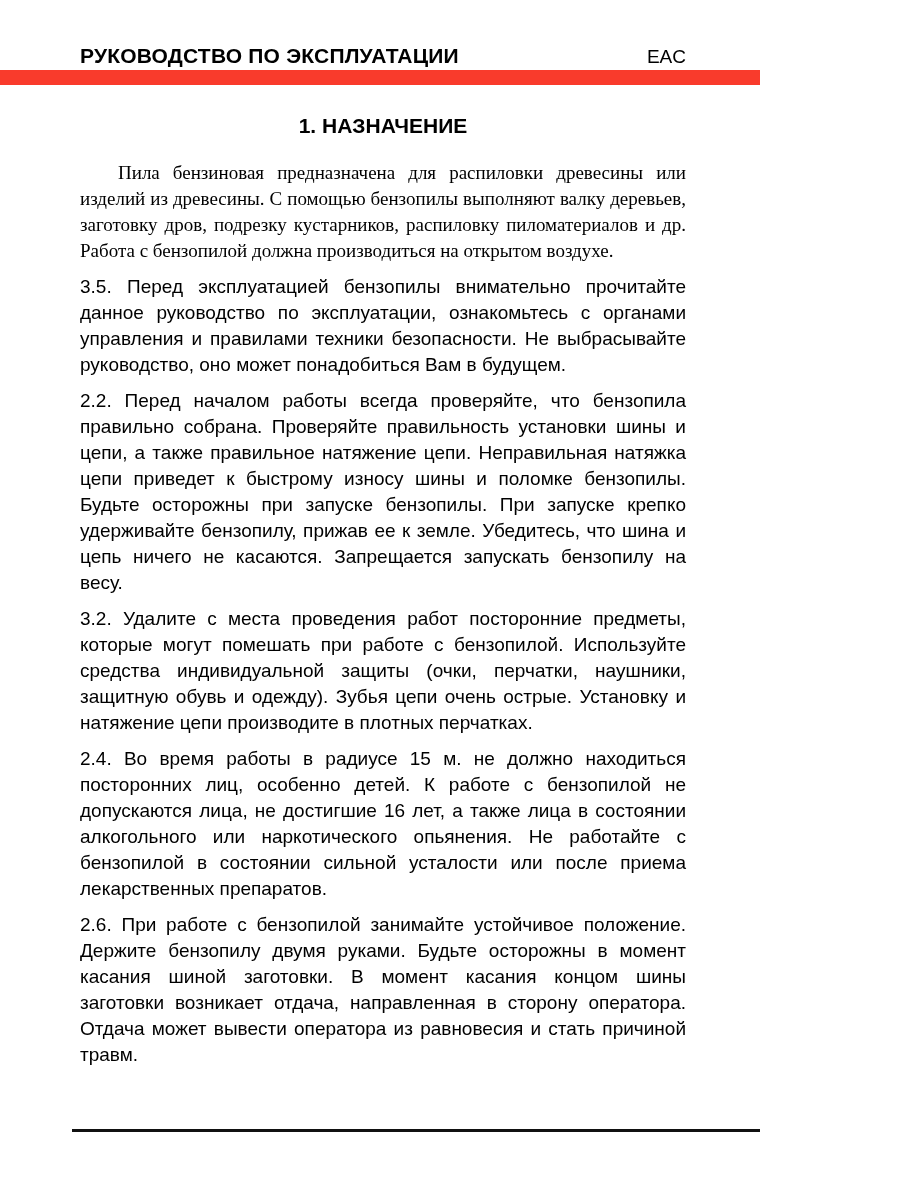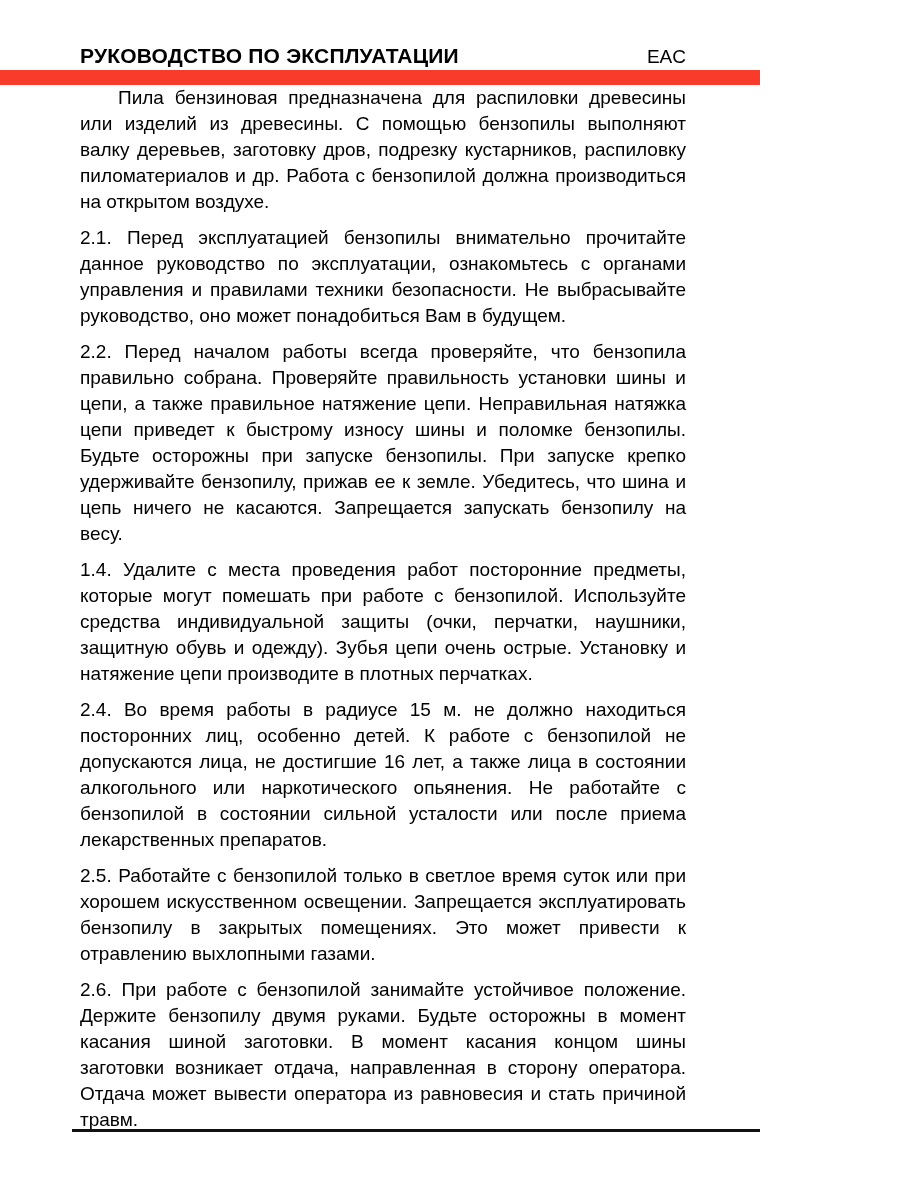--- a/index.html
+++ b/index.html
@@ -51,20 +51,21 @@
   }
   .section-heading:first-child {
     margin: 28px 0 21px 0;
   }
   .para {
     margin: 0 0 10px 0;
     text-align: justify;
   }
   .para.indent {
     text-indent: 38px;
+    font-family: Liberation Serif, serif;
   }
   .footer-rule {
     position: absolute;
     left: 72px;
     top: 1129px;
     width: 763px;
     height: 3px;
     background: #111111;
   }
 </style>
@@ -74,23 +75,23 @@
 <div class="page">
   <div class="header-row">
     <span class="header-title">РУКОВОДСТВО ПО ЭКСПЛУАТАЦИИ</span>
     <span class="header-mark">EAC</span>
   </div>
 
   <div class="accent-bar" style="background-color: rgb(249, 59, 44);"></div>
 
   <div class="doc-body">
 
+  <div class="section-heading">1. НАЗНАЧЕНИЕ</div>
       <p class="para indent">Пила бензиновая предназначена для распиловки древесины или изделий из древесины. С помощью бензопилы выполняют валку деревьев, заготовку дров, подрезку кустарников, распиловку пиломатериалов и др. Работа с бензо­пилой должна производиться на открытом воздухе.</p>
-      <p class="para">2.1. Перед эксплуатацией бензопилы внимательно прочитайте данное руко­водство по эксплуатации, ознакомьтесь с органами управления и правилами техники безопасности. Не выбрасывайте руководство, оно может понадобить­ся Вам в будущем.</p>
+      <p class="para">3.5. Перед эксплуатацией бензопилы внимательно прочитайте данное руко­водство по эксплуатации, ознакомьтесь с органами управления и правилами техники безопасности. Не выбрасывайте руководство, оно может понадобить­ся Вам в будущем.</p>
       <p class="para">2.2. Перед началом работы всегда проверяйте, что бензопила правильно соб­рана. Проверяйте правильность установки шины и цепи, а также правильное натяжение цепи. Неправильная натяжка цепи приведет к быстрому износу шины и поломке бензопилы. Будьте осторожны при запуске бензопилы. При за­пуске крепко удерживайте бензопилу, прижав ее к земле. Убедитесь, что шина и цепь ничего не касаются. Запрещается запускать бензопилу на весу.</p>
-      <p class="para">1.4. Удалите с места проведения работ посторонние предметы, которые могут помешать при работе с бензопилой. Используйте средства индивидуальной за­щиты (очки, перчатки, наушники, защитную обувь и одежду). Зубья цепи очень острые. Установку и натяжение цепи производите в плотных перчатках.</p>
+      <p class="para">3.2. Удалите с места проведения работ посторонние предметы, которые могут помешать при работе с бензопилой. Используйте средства индивидуальной за­щиты (очки, перчатки, наушники, защитную обувь и одежду). Зубья цепи очень острые. Установку и натяжение цепи производите в плотных перчатках.</p>
       <p class="para">2.4. Во время работы в радиусе 15 м. не должно находиться посторонних лиц, особенно детей. К работе с бензопилой не допускаются лица, не достигшие 16 лет, а также лица в состоянии алкогольного или наркотического опьянения. Не работайте с бензопилой в состоянии сильной усталости или после приема лекарственных препаратов.</p>
-      <p class="para">2.5. Работайте с бензопилой только в светлое время суток или при хорошем искусственном освещении. Запрещается эксплуатировать бензопилу в закры­тых помещениях. Это может привести к отравлению выхлопными газами.</p>
       <p class="para">2.6. При работе с бензопилой занимайте устойчивое положение. Держите бен­зопилу двумя руками. Будьте осторожны в момент касания шиной заготовки. В момент касания концом шины заготовки возникает отдача, направленная в сторону оператора. Отдача может вывести оператора из равновесия и стать причиной травм.</p>
     </div>
 
   <div class="footer-rule" style="background-color: rgb(17, 17, 17);"></div>
 </div>
 
 </body></html>

